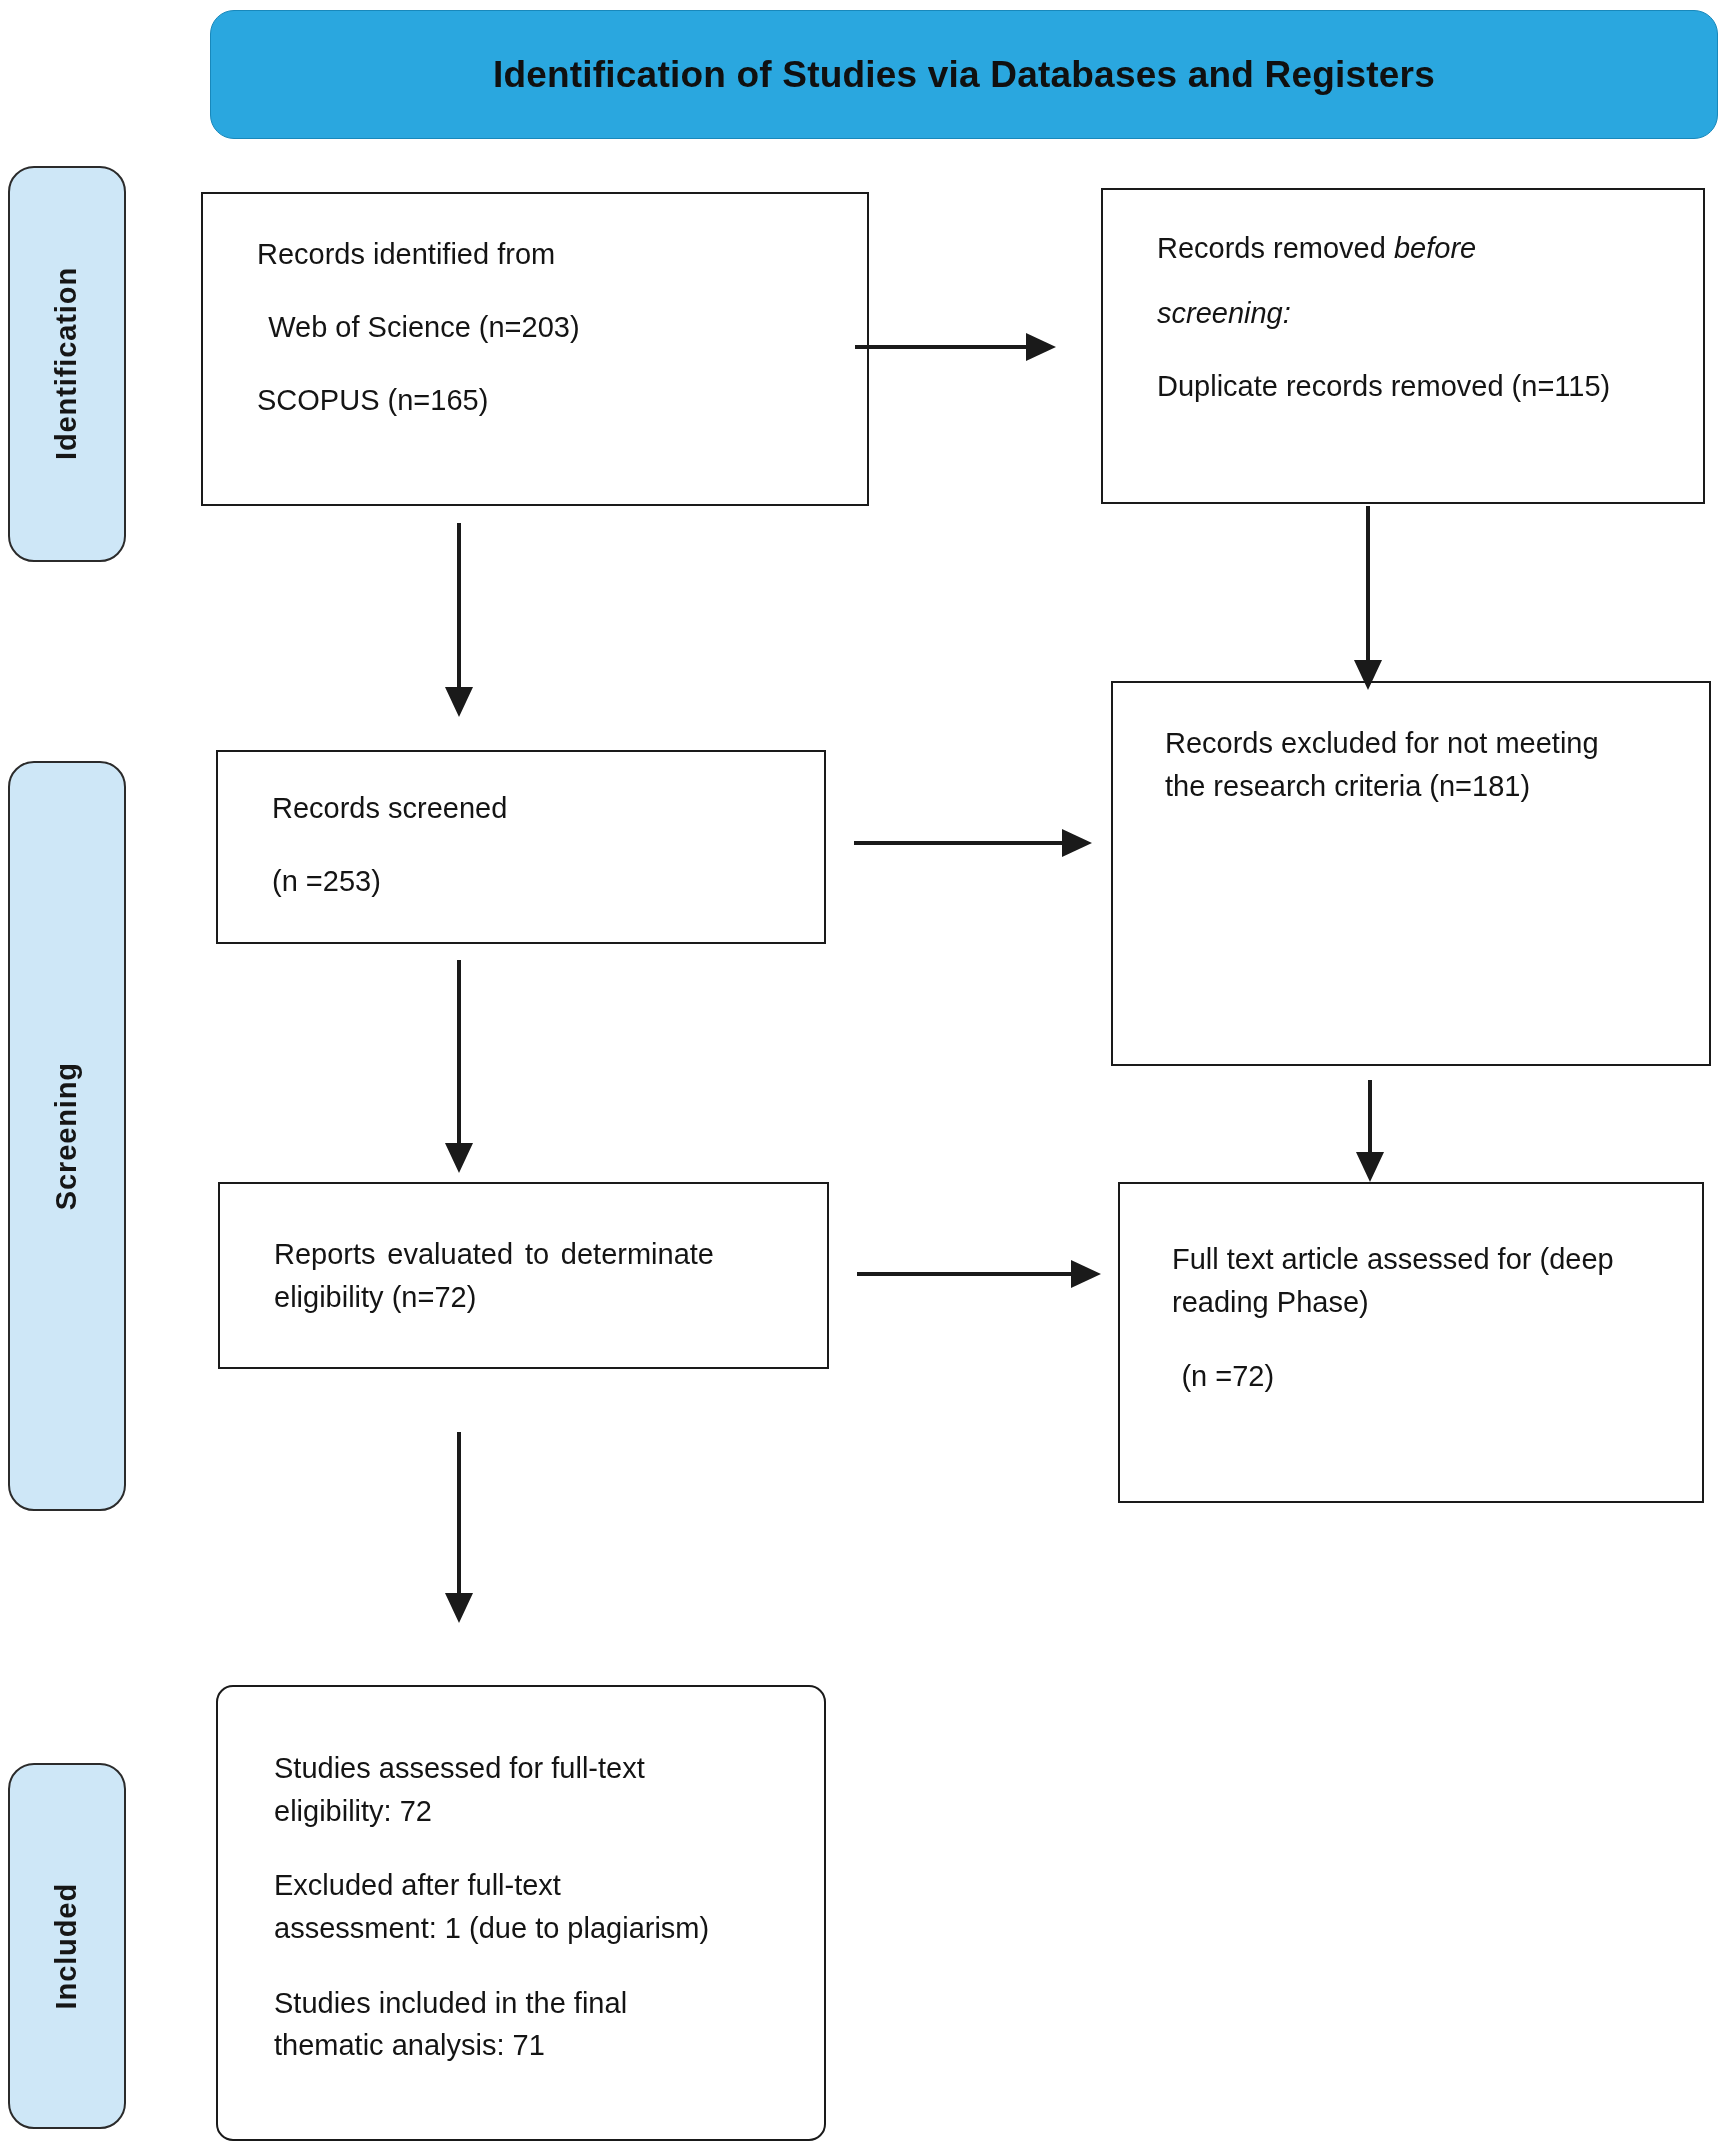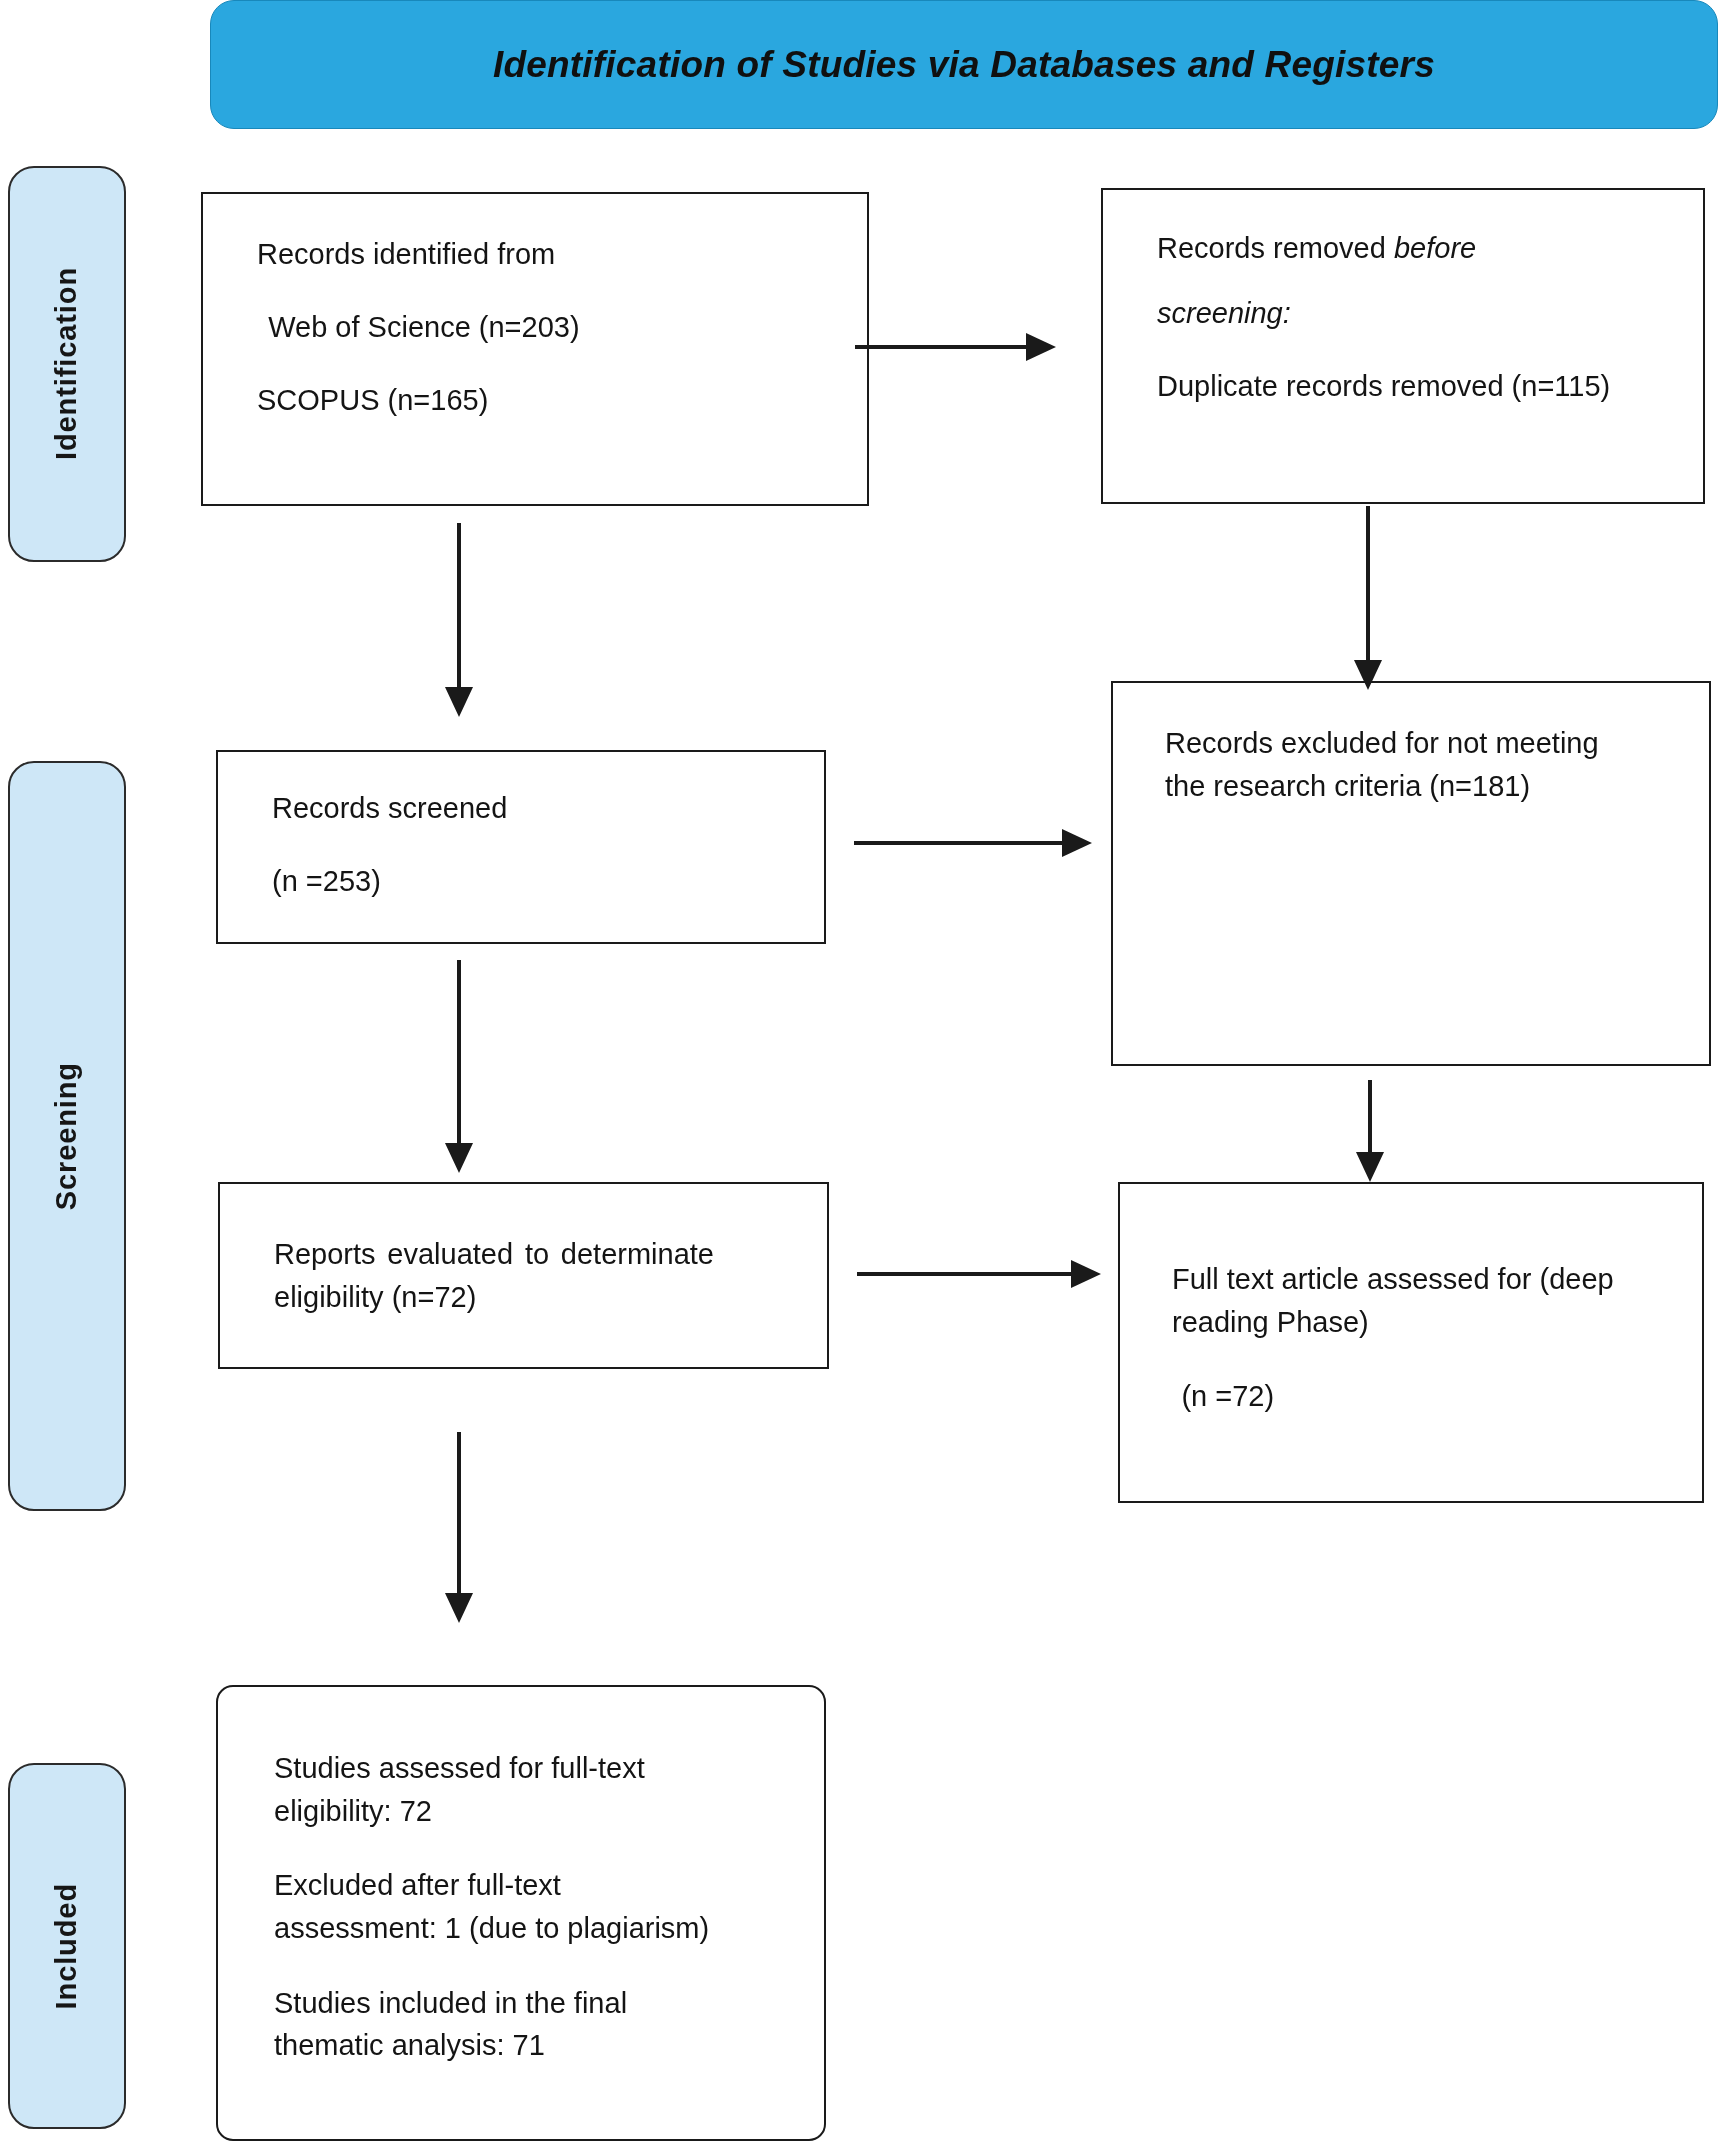--- a/index.html
+++ b/index.html
@@ -12,27 +12,26 @@
     --text:#111111;
   }
   html,body{margin:0;padding:0;background:#ffffff;}
   #canvas{
     position:relative;width:1731px;height:2149px;background:#ffffff;
     font-family:"Liberation Sans","DejaVu Sans",sans-serif;color:var(--text);
     overflow:hidden;
   }
   
   .banner{
-    position:absolute;left:210px;top:0;width:1508px;height:129px;
+    position:absolute;left:210px;top:10px;width:1508px;height:129px;
     background:var(--banner_bg);
     border:1.9px solid var(--banner_edge);
     border-radius:24px;
     display:flex;align-items:center;justify-content:center;
     box-sizing:border-box;
-    font-style:italic;
   }
   .banner h1{
     margin:0;font-size:37px;font-weight:bold;color:#101010;letter-spacing:0.2px;
   }
   
   .stage{
     position:absolute;left:7.5px;width:118px;
     background:var(--stage_bg);
     border:2.8px solid var(--stage_border);
     border-radius:26px;
@@ -60,21 +59,21 @@
   #box-identified{left:201px;top:192px;width:668px;height:314px;padding:28px 28px 0 54px;}
   #box-identified .indent{padding-left:11.2px;}
   #box-removed{left:1101px;top:188px;width:604px;height:316px;padding:26px 37px 0 54px;}
   #box-removed p{max-width:487px;}
   #box-removed .l1{max-width:403px;}
   #box-screened{left:216px;top:750px;width:610px;height:194px;padding:24px 28px 16px 54px;}
   #box-abstract{left:1111px;top:681px;width:600px;height:385px;padding:39px 28px 0 52px;}
   #box-abstract p{max-width:440px;}
   #box-reports{left:218px;top:1182px;width:611px;height:187px;padding:49px 28px 0 54px;}
   #box-reports p{max-width:440px;text-align:justify;}
-  #box-fulltext{left:1118px;top:1182px;width:586px;height:321px;padding:74px 28px 0 52px;}
+  #box-fulltext{left:1118px;top:1182px;width:586px;height:321px;padding:54px 28px 0 52px;}
   #box-fulltext p{max-width:450px;}
   #box-fulltext .indent{padding-left:9.4px;}
   #box-included{left:216px;top:1685px;width:610px;height:456px;padding:60px 28px 0 56px;border-radius:17px;}
   #box-included p{max-width:450px;}
   em{font-style:italic;}
   
   .varrow{position:absolute;width:3.7px;background:var(--arrow);}
   .varrow::after{
     content:"";position:absolute;top:100%;left:50%;transform:translateX(-50%);
     border-left:14px solid transparent;border-right:14px solid transparent;

